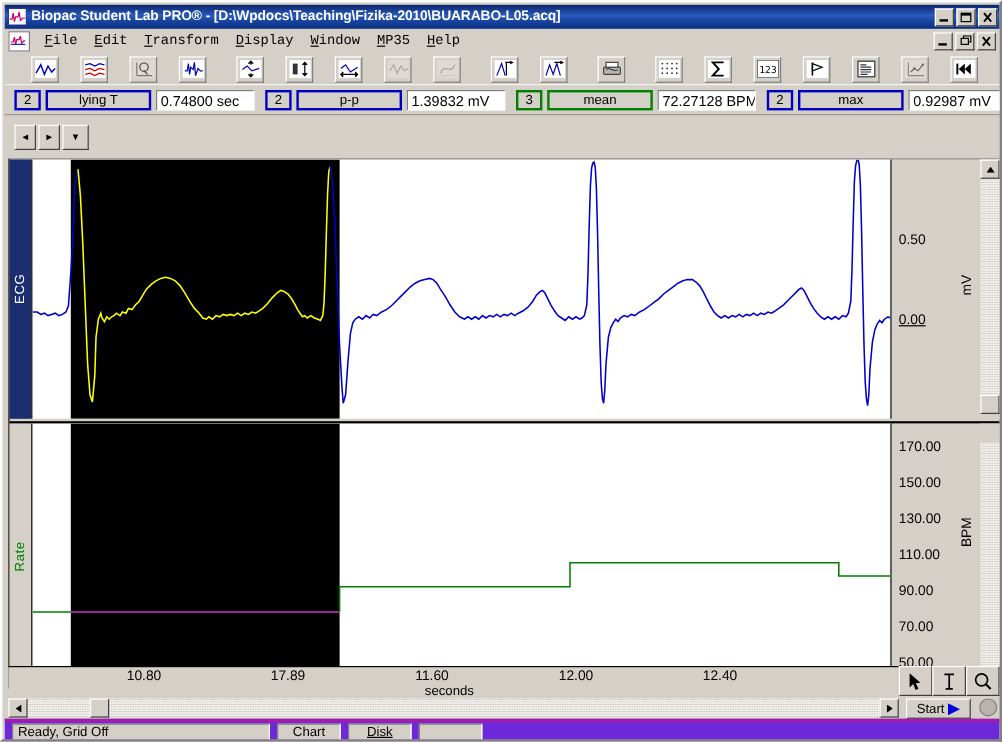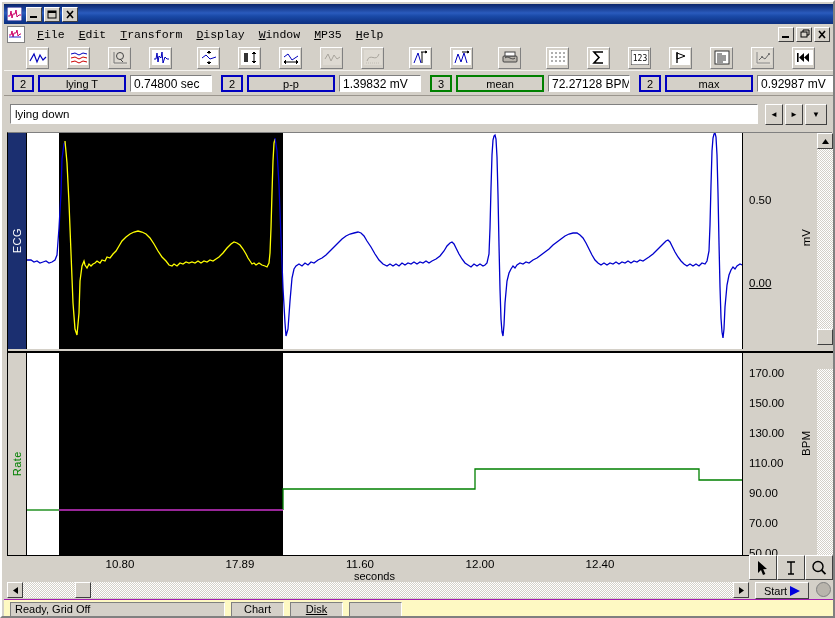--- a/index.html
+++ b/index.html
@@ -363,25 +363,25 @@
     border-radius: 50%;
     background: #b8b4ac;
     border: 1px solid #808080;
     box-sizing: border-box;
   }
 
   
   .statusbar {
     position: absolute; left: 2px; top: 597px;
     width: 829px; height: 19px;
-    background: #fef9c3;
+    background: #6d28d9;
     display: flex; align-items: center;
     box-sizing: border-box;
     padding-left: 6px;
-    border-top: 1px solid #a21caf;
+    border-top: 3px solid #a21caf;
   }
   .sb-panel {
     height: 15px;
     background: #d4d0c8;
     border: 1px solid #808080;
     border-right-color: #ffffff;
     border-bottom-color: #ffffff;
     box-sizing: border-box;
     display: flex; align-items: center;
     font-size: 11px; color: #000;
@@ -397,20 +397,21 @@
 
 <div class="app-window">
 
   <div class="titlebar">
     <div class="title-icon">
       <svg width="15" height="14" viewBox="0 0 15 14">
         <rect x="0" y="0" width="15" height="14" fill="#ffffff" stroke="#000080"></rect>
         <polyline points="1,9 3,9 4,4 5,11 6,7 8,7 9,3 10,10 12,8 14,8" fill="none" stroke="#cc0066" stroke-width="1"></polyline>
       </svg>
     </div>
+    <div class="title-text">Biopac Student Lab PRO® - [D:\Wpdocs\Teaching\Fizika-2010\BUARABO-L05.acq]</div>
     <div class="win-btns">
       <div class="win-btn">
         <svg width="14" height="13" viewBox="0 0 14 13">
             <rect x="3" y="8" width="7" height="2" fill="#000"></rect>
           </svg>
       </div>
       <div class="win-btn">
         <svg width="14" height="13" viewBox="0 0 14 13">
             <rect x="3" y="3" width="8" height="7" fill="none" stroke="#000" stroke-width="1"></rect>
             <rect x="3" y="3" width="8" height="2" fill="#000"></rect>
@@ -631,21 +632,20 @@
     <div class="m-chan bd-green">3</div>
     <div class="m-type bd-green">mean</div>
     <div class="m-val">72.27128 BPM</div>
 
     <div class="m-chan bd-blue">2</div>
     <div class="m-type bd-blue">max</div>
     <div class="m-val">0.92987 mV</div>
   </div>
 
   <div class="commentbar">
-    <div class="comment-input">lying down</div>
     <div class="cb-btn">◄</div>
     <div class="cb-btn">►</div>
     <div class="cb-btn wide">▼</div>
   </div>
 
   <div class="plot-area">
 
     <div class="channel" style="top:0; height:216px;">
       <div class="ch-label-strip" style="background:#1b2f70;">
         <span style="color:#ffffff;">ECG</span>
@@ -656,21 +656,21 @@
 
           <polyline fill="none" stroke="#0000cc" stroke-width="1.3" points="0,127 4,127 7,129 10,128 13,130 16,129 19,128 22,130 25,129 28,127 30,122 32,95 34,60 35,26 37,11 38,9"></polyline>
 
           <polyline fill="none" stroke="#ffff00" stroke-width="1.3" points="38,8 40,30 42,70 44,120 46,170 48,196 50,202 52,180 53,148 55,133 57,128 58,132 60,135 62,131 64,133 66,131 68,130 70,128 73,130 75,127 78,128 80,124 83,125 86,121 89,118 92,113 95,108 99,104 103,101 107,99 111,98 115,99 119,101 123,105 127,111 131,118 135,124 139,128 142,132 145,133 147,131 150,133 153,130 156,131 159,129 162,130 165,129 168,130 171,128 174,130 177,128 180,129 183,127 186,128 189,126 192,124 196,120 200,115 204,111 207,109 210,110 213,112 216,116 219,121 221,125 223,128 225,131 227,130 229,132 232,130 235,132 238,133 240,134 242,130 243,120 244,95 245,60 246,28 247,10 248,6"></polyline>
 
           <polyline fill="none" stroke="#0000cc" stroke-width="1.3" points="248,5 250,18 252,52 254,105 256,155 258,190 259,203 261,196 263,168 265,145 267,136 269,133 272,131 275,133 278,130 281,132 284,129 287,130 291,127 295,125 299,122 303,118 307,114 311,110 315,106 319,103 323,101 327,100 331,99 334,100 337,103 340,108 344,114 348,121 352,127 356,131 360,133 363,131 366,133 369,131 372,133 375,130 378,132 381,130 384,131 387,129 390,131 393,129 396,130 399,128 402,130 405,128 409,126 413,123 417,118 420,113 423,110 425,109 427,111 429,115 432,121 435,126 438,130 441,132 444,134 447,131 450,133 453,131 456,133 458,132 460,130 462,121 463,95 464,55 465,22 466,7 467,3 468,2 469,6 470,24 471,62 472,112 473,156 474,186 475,199 476,203 477,192 478,170 480,148 482,140 484,136 486,133 488,135 490,132 493,130 496,131 499,129 502,130 506,127 510,125 514,122 518,119 522,116 526,112 530,109 534,106 538,103 542,101 546,100 550,100 553,102 556,105 559,110 562,116 565,122 568,127 571,130 574,132 577,130 580,132 583,130 586,131 589,129 592,131 595,129 598,130 601,128 604,130 607,128 610,129 613,127 616,128 619,126 622,124 626,121 630,117 634,113 637,110 639,108 641,107 643,109 645,113 648,119 651,124 654,128 657,131 660,133 663,131 666,133 669,131 672,133 675,130 678,131 680,128 682,118 683,92 684,52 685,18 686,5 687,1 688,0 689,4 690,22 691,60 692,110 693,154 694,185 695,199 696,205 697,196 698,174 700,152 702,142 704,137 706,134 708,136 710,133 713,131 715,132"></polyline>
         </svg>
       </div>
       <div class="ch-axis">
         <div class="tick-label" style="top:61px;">0.50</div>
-        <div class="tick-label" style="top:144px;text-decoration:underline;">0.00</div>
+        <div class="tick-label" style="top:128px;text-decoration:underline;">0.00</div>
         <div class="tick-label" style="top:196px;margin-top:24px;">-0.50</div>
         <div class="axis-unit" style="top:96px;">mV</div>
         <div class="vscroll">
           <div class="vscroll-track"></div>
           <div class="sb-arrow" style="top:0;">
             <svg width="7" height="5" viewBox="0 0 7 5">
                 <path d="M3.5,0 L7,5 L0,5 Z" fill="#000"></path>
               </svg>
           </div>
           <div class="sb-thumb" style="top:196px;"></div>

